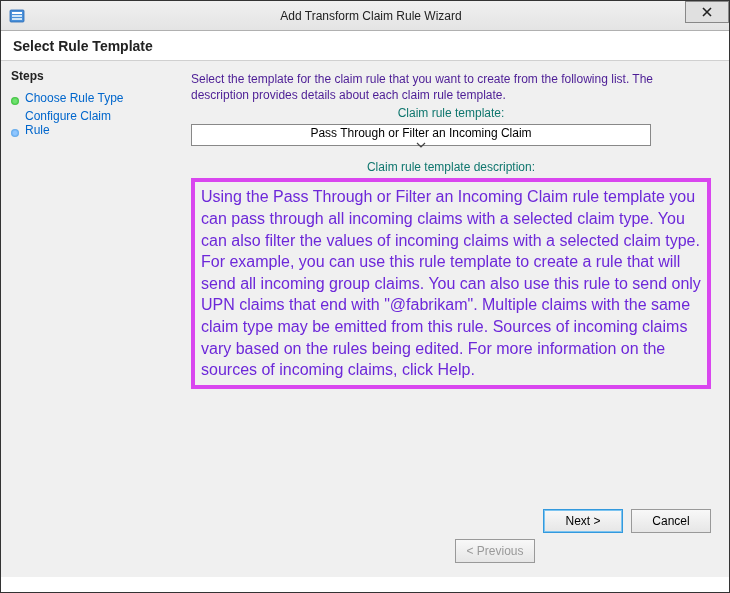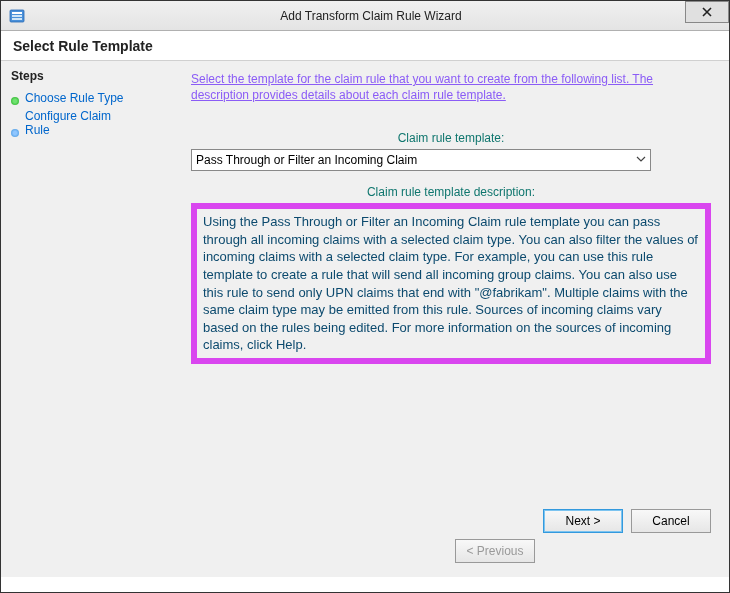--- a/index.html
+++ b/index.html
@@ -110,60 +110,60 @@
     }
     .main {
       flex: 1;
       background: #f0f0f0;
       padding: 10px 18px 10px 8px;
       display: flex;
       flex-direction: column;
       position: relative;
     }
     .instruction {
-      color: #8b5cf6;
+      color: #4c1d95;
       line-height: 1.35;
-      margin-bottom: 28px;
-      text-decoration: underline;
+      margin-bottom: 3px;
     }
     .field-label {
       color: #0f766e;
       margin-bottom: 4px;
       text-align: center;
     }
     .dropdown {
       width: 460px;
       height: 22px;
       border: 1px solid #888;
       background: #fff;
       font-size: 12px;
       font-family: inherit;
       padding: 1px 4px;
       margin-bottom: 14px;
       position: relative;
       display: flex;
       align-items: center;
       justify-content: space-between;
       cursor: pointer;
+      flex-direction: column;
     }
     .dropdown-text {
       flex: 1;
     }
     .dropdown-arrow {
       width: 10px;
       font-size: 11px;
       color: #444;
     }
     .description-box {
       width: 520px;
-      border: 6px solid #d946ef;
+      border: 4px solid #d946ef;
       background: #f0f0f0;
       padding: 4px 6px;
-      color: #0c4a6e;
-      font-size: 13px;
+      color: #6d28d9;
+      font-size: 16px;
       line-height: 1.35;
     }
     .button-row {
       position: absolute;
       bottom: 14px;
       right: 18px;
       display: flex;
       gap: 8px;
     }
     .btn {

